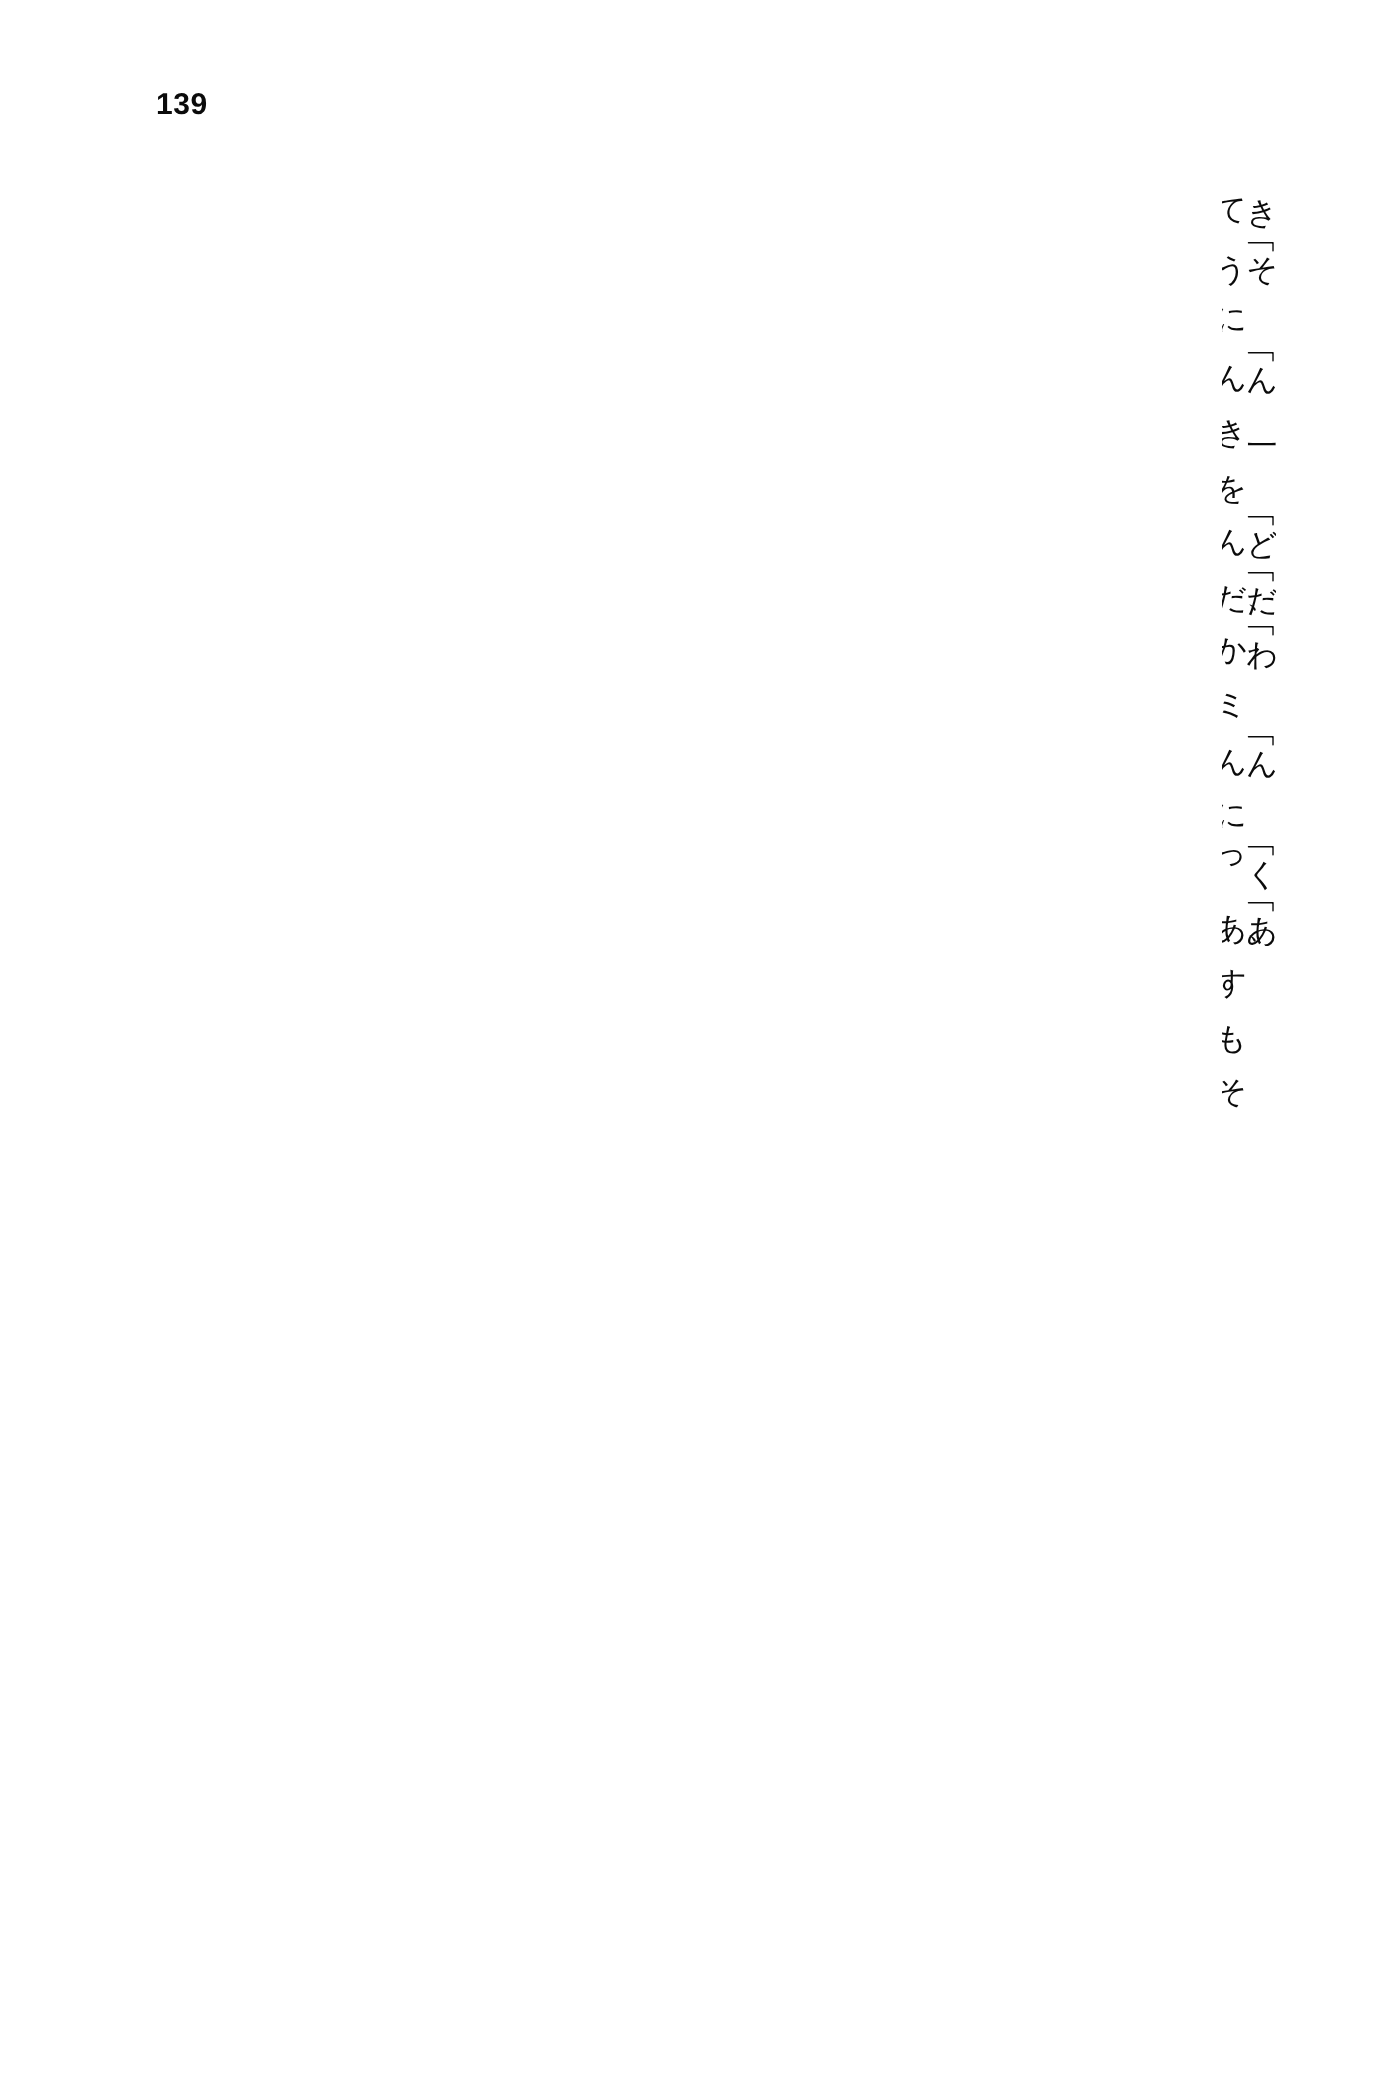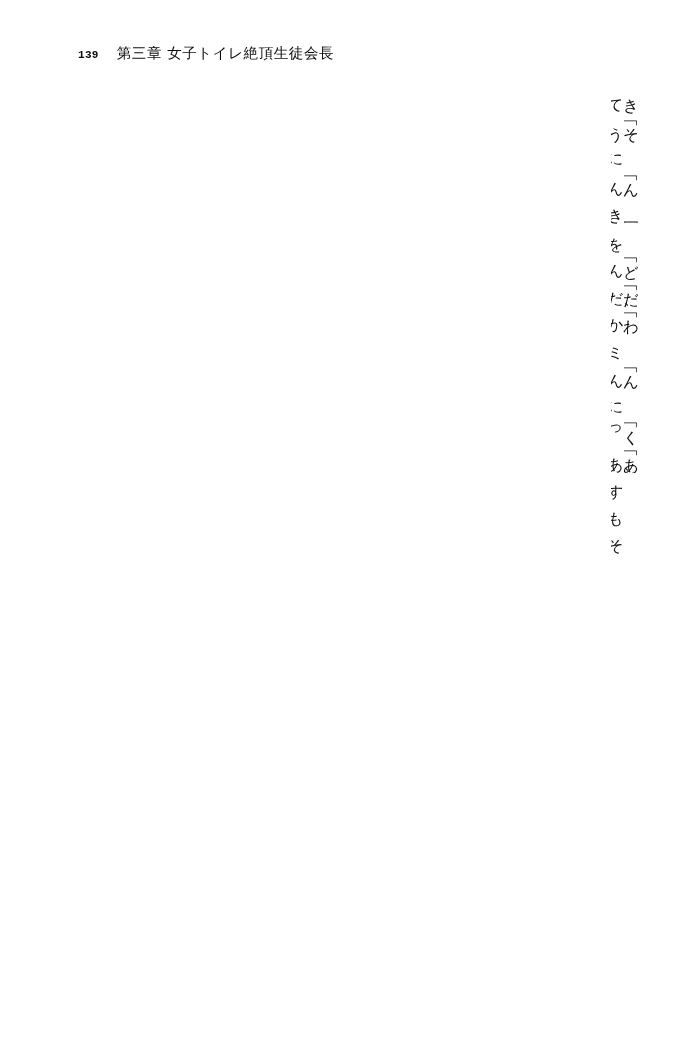--- a/index.html
+++ b/index.html
@@ -31,22 +31,22 @@
     right: 78px;
     height: 26px;
     display: flex;
     align-items: baseline;
     gap: 18px;
     font-size: 15px;
     letter-spacing: 0.02em;
   }
   .header .page-number {
     font-weight: bold;
-    font-size: 11px;
-    font-family: Liberation Mono, monospace;
+    font-size: 15px;
+    font-family: Liberation Sans, sans-serif;
   }
   .header .chapter-title {
     font-size: 14.5px;
     font-family: "DejaVu Sans", "Liberation Sans", sans-serif;
     letter-spacing: 0.04em;
   }
 
   
   .body-area {
     position: absolute;
@@ -84,21 +84,20 @@
   
   .col, .header { color: #0b0b0b; }
 </style>
 </head>
 <body>
 
 <div class="page">
 
   <div class="header">
     <span class="page-number">139</span>
-    <span class="chapter-title">第三章 女子トイレ絶頂生徒会長</span>
   </div>
 
   <div class="body-area" id="body-area">
       <div class="col">きて……あっ、はぁんっ」</div>
       <div class="col">「そうですか……それじゃあもっと……」</div>
       <div class="col">　調子に乗って、乳房を激しく愛撫しながら強く突き上げまくる。</div>
       <div class="col">「んんんっ！　お、奥まで来るっ！　し、子宮に響いて……あはぁっ。</div>
       <div class="col">　一突きごとにミサは徐々に乱れ始め、溢れ出る喘ぎ声はどんどん大きくなっていく。</div>
       <div class="col">　柔襞を掻き分けて出入りする肉棒に、ネットリとした愛液が絡みついてきた。</div>
       <div class="col">「どんどん溢れてきますね……僕のチ○ポがベトベトですよ」</div>

